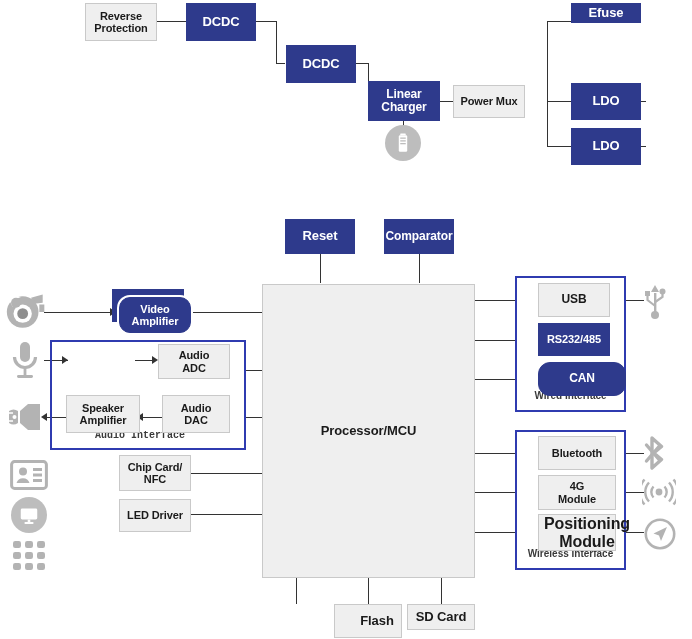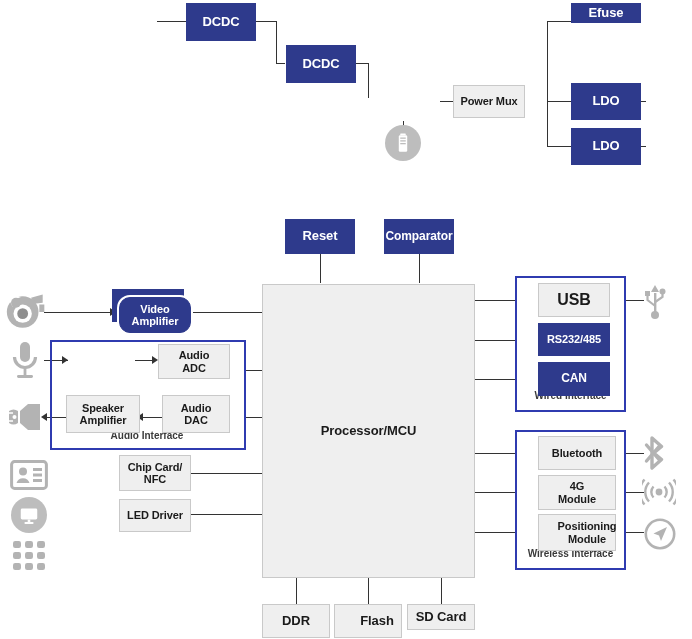--- a/index.html
+++ b/index.html
@@ -142,25 +142,29 @@
   <div class="ln h" style="left:475px;top:379px;width:40px;"></div>
   <div class="ln h" style="left:475px;top:453px;width:40px;"></div>
   <div class="ln h" style="left:475px;top:492px;width:40px;"></div>
   <div class="ln h" style="left:475px;top:532px;width:40px;"></div>
 
   <div class="ln h" style="left:626px;top:300px;width:18px;"></div>
   <div class="ln h" style="left:626px;top:453px;width:18px;"></div>
   <div class="ln h" style="left:626px;top:492px;width:18px;"></div>
   <div class="ln h" style="left:626px;top:532px;width:18px;"></div>
 
+  <div class="blk gray" style="left:85px;top:3px;width:72px;height:38px;font-size:11px;">Reverse
+Protection</div>
 
   <div class="blk blue" style="left:186px;top:3px;width:70px;height:38px;font-size:13px;">DCDC</div>
 
   <div class="blk blue" style="left:286px;top:45px;width:70px;height:38px;font-size:13px;">DCDC</div>
 
+  <div class="blk blue" style="left:368px;top:81px;width:72px;height:40px;font-size:12px;">Linear
+Charger</div>
 
   <div class="circ-icon" style="left:385px;top:125px;width:36px;height:36px;">
     <svg viewBox="0 0 24 24" width="22" height="22" aria-hidden="true">
       <rect x="9" y="1.5" width="6" height="2" rx="0.6" fill="#ffffff"></rect>
       <rect x="7.4" y="3.5" width="9.2" height="18" rx="1.4" fill="#ffffff"></rect>
       <rect x="9" y="6" width="6" height="1.4" fill="#bdbdbd"></rect>
       <rect x="9" y="9" width="6" height="1.4" fill="#bdbdbd"></rect>
       <rect x="9" y="12" width="6" height="1.4" fill="#bdbdbd"></rect>
     </svg>
   </div>
@@ -172,56 +176,55 @@
   <div class="blk blue" style="left:571px;top:83px;width:70px;height:37px;font-size:13px;">LDO</div>
 
   <div class="blk blue" style="left:571px;top:128px;width:70px;height:37px;font-size:13px;">LDO</div>
 
   <div class="blk blue" style="left:384px;top:219px;width:70px;height:35px;font-size:12px;">Comparator</div>
 
   <div class="blk blue" style="left:285px;top:219px;width:70px;height:35px;font-size:13px;">Reset</div>
 
   <div class="blk gray" style="left:262px;top:284px;width:213px;height:294px;font-size:13px;">Processor/MCU</div>
 
-  <div class="blk gray" style="left:262px;top:604px;width:68px;height:34px;font-size:13px;">DDR</div>
   <div class="blk gray" style="left:334px;top:604px;width:68px;height:34px;font-size:13px;padding-left:18px;">Flash</div>
   <div class="blk gray" style="left:407px;top:604px;width:68px;height:26px;font-size:13px;">SD Card</div>
 
   <div class="blk blue" style="left:112px;top:289px;width:72px;height:33px;font-size:11px;"></div>
   <div class="blk blue shadowed" style="left:119px;top:297px;width:72px;height:36px;font-size:11px;">Video
 Amplifier</div>
 
   <div class="group" style="left:50px;top:340px;width:196px;height:110px;"></div>
-  <div class="group-label" style="left:41px;top:430px;width:212px;">Audio Interface</div>
+  <div class="group-label" style="left:34px;top:430px;width:212px;font-family:Liberation Mono, monospace;">Audio Interface</div>
 
   <div class="blk gray" style="left:158px;top:344px;width:72px;height:35px;font-size:11px;">Audio
 ADC</div>
   <div class="blk gray" style="left:66px;top:395px;width:74px;height:38px;font-size:11px;">Speaker
 Amplifier</div>
   <div class="blk gray" style="left:162px;top:395px;width:68px;height:38px;font-size:11px;">Audio
 DAC</div>
 
   <div class="blk gray" style="left:119px;top:455px;width:72px;height:36px;font-size:11px;">Chip Card/
 NFC</div>
   <div class="blk gray" style="left:119px;top:499px;width:72px;height:33px;font-size:11px;">LED Driver</div>
 
   <div class="group" style="left:515px;top:276px;width:111px;height:136px;"></div>
   <div class="group-label" style="left:515px;top:390px;width:111px;">Wired Interface</div>
 
-  <div class="blk gray" style="left:538px;top:283px;width:72px;height:34px;font-size:16px;">USB</div>
+  <div class="blk gray" style="left:538px;top:283px;width:72px;height:34px;font-size:12px;">USB</div>
   <div class="blk blue" style="left:538px;top:323px;width:72px;height:33px;font-size:11px;">RS232/485</div>
-  <div class="blk blue" style="left:538px;top:362px;width:72px;height:34px;font-size:12px;">CAN</div>
+  <div class="blk blue" style="left:538px;top:362px;width:88px;height:34px;font-size:12px;border-radius:12px;">CAN</div>
 
   <div class="group" style="left:515px;top:430px;width:111px;height:140px;"></div>
   <div class="group-label" style="left:515px;top:548px;width:111px;">Wireless Interface</div>
 
   <div class="blk gray" style="left:538px;top:436px;width:78px;height:34px;font-size:11px;">Bluetooth</div>
   <div class="blk gray" style="left:538px;top:475px;width:78px;height:35px;font-size:11px;">4G
 Module</div>
-  <div class="blk gray" style="left:538px;top:514px;width:78px;height:37px;font-size:11px;padding-left:20px;">Positioning
+  <div class="blk gray" style="left:538px;top:514px;width:78px;height:37px;font-size:16px;padding-left:20px;">Positioning
 Module</div>
 
   <div class="icon" style="left:6px;top:293px;width:40px;height:38px;">
     <svg viewBox="0 0 48 44" aria-hidden="true">
       <path d="M30 5 L44 1 L44 11 L34 12 Z" fill="#b3b3b3"></path>
       <path d="M40 13 h6 v9 h-6 z" fill="#b3b3b3"></path>
       <circle cx="20" cy="22" r="19" fill="#b3b3b3"></circle>
       <circle cx="20" cy="24" r="11" fill="#ffffff"></circle>
       <circle cx="20" cy="24" r="6.5" fill="#8e8e8e"></circle>
       <path d="M4 8 a12 12 0 0 1 14 -4 a12 12 0 0 0 -10 12 z" fill="#ffffff"></path>

